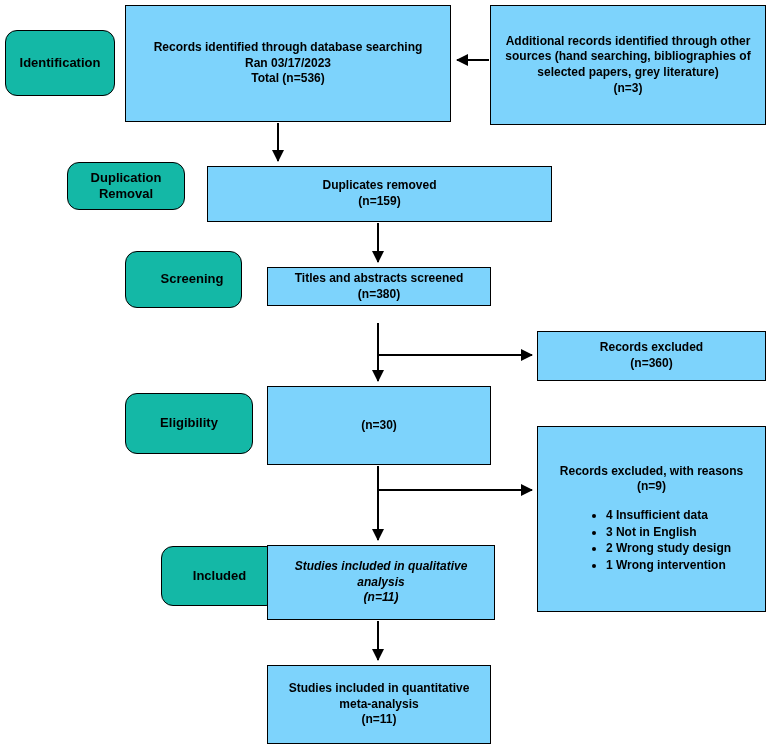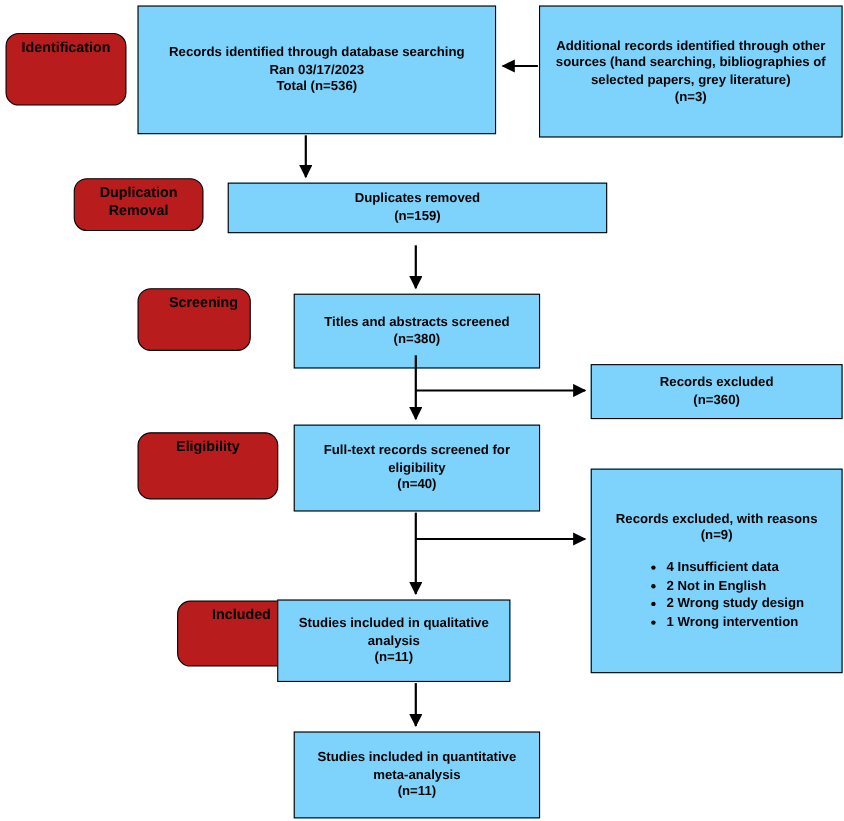--- a/index.html
+++ b/index.html
@@ -7,24 +7,24 @@
     position:relative;
     width:767px;height:746px;
     background:#ffffff;
     font-family:"Liberation Sans", sans-serif;
     font-weight:bold;
     color:#000;
     overflow:hidden;
   }
   .stage{
     position:absolute;
-    background:#b91c1c;
+    background:#14b8a6;
     border:1.5px solid #000;
     border-radius:12px;
-    display:flex;align-items:flex-start;justify-content:center;
+    display:flex;align-items:center;justify-content:center;
     text-align:center;
     font-size:13px;
     line-height:1.25;
     padding:4px 10px;
     box-sizing:border-box;
   }
   .box{
     position:absolute;
     background:#7dd3fc;
     border:1.5px solid #000;
@@ -53,73 +53,72 @@
 <body>
 
 <div class="canvas">
 
   <div class="stage" style="left:5px;top:30px;width:110px;height:66px;">
     <span>Identification</span>
   </div>
   <div class="stage" style="left:67px;top:162px;width:118px;height:48px;">
     <span>Duplication Removal</span>
   </div>
-  <div class="stage" style="left:125px;top:262px;width:103px;height:57px;padding-left:27px;">
+  <div class="stage" style="left:125px;top:251px;width:117px;height:57px;padding-left:27px;">
     <span>Screening</span>
   </div>
   <div class="stage" style="left:125px;top:393px;width:128px;height:61px;">
     <span>Eligibility</span>
   </div>
   <div class="stage" style="left:125px;top:546px;width:117px;height:60px;margin-left:36px;">
     <span>Included</span>
   </div>
 
   <div class="box" style="left:125px;top:5px;width:326px;height:117px;">
     <span class="ln">Records identified through database searching</span>
     <span class="ln">Ran 03/17/2023</span>
     <span class="ln">Total (n=536)</span>
   </div>
 
   <div class="box" style="left:490px;top:5px;width:276px;height:120px;padding:6px 14px;">
     <span class="ln">Additional records identified through other sources (hand searching, bibliographies of selected papers, grey literature)</span>
     <span class="ln">(n=3)</span>
   </div>
 
-  <div class="box" style="left:207px;top:166px;width:345px;height:46px;text-align:center;">
+  <div class="box" style="left:207px;top:166px;width:345px;height:56px;text-align:center;">
     <span class="ln">Duplicates removed</span>
     <span class="ln">(n=159)</span>
   </div>
 
-  <div class="box" style="left:267px;top:267px;width:224px;height:68px;">
+  <div class="box" style="left:267px;top:267px;width:224px;height:39px;">
     <span class="ln">Titles and abstracts screened</span>
     <span class="ln">(n=380)</span>
   </div>
 
   <div class="box" style="left:537px;top:331px;width:229px;height:50px;">
     <span class="ln">Records excluded</span>
     <span class="ln">(n=360)</span>
   </div>
 
   <div class="box" style="left:267px;top:386px;width:224px;height:79px;">
-    <span class="ln">Full-text records screened for eligibility</span>
-    <span class="ln">(n=40)</span>
+    <span class="ln">(n=30)</span>
   </div>
 
   <div class="box reasons" style="left:537px;top:426px;width:229px;height:186px;">
     <span class="ln">Records excluded, with reasons</span>
     <span class="ln">(n=9)</span>
     <ul>
       <li>4 Insufficient data</li>
-      <li>2 Not in English</li>
+      <li>3 Not in English</li>
       <li>2 Wrong study design</li>
       <li>1 Wrong intervention</li>
     </ul>
   </div>
 
-  <div class="box" style="left:252px;top:545px;width:212px;height:75px;">
+  <div class="box" style="left:267px;top:545px;width:228px;height:75px;font-style:italic;">
     <span class="ln">Studies included in qualitative analysis</span>
     <span class="ln">(n=11)</span>
   </div>
 
   <div class="box" style="left:267px;top:665px;width:224px;height:79px;">
     <span class="ln">Studies included in quantitative meta-analysis</span>
     <span class="ln">(n=11)</span>
   </div>
 
   <svg class="arrows" viewBox="0 0 767 746" xmlns="http://www.w3.org/2000/svg">

